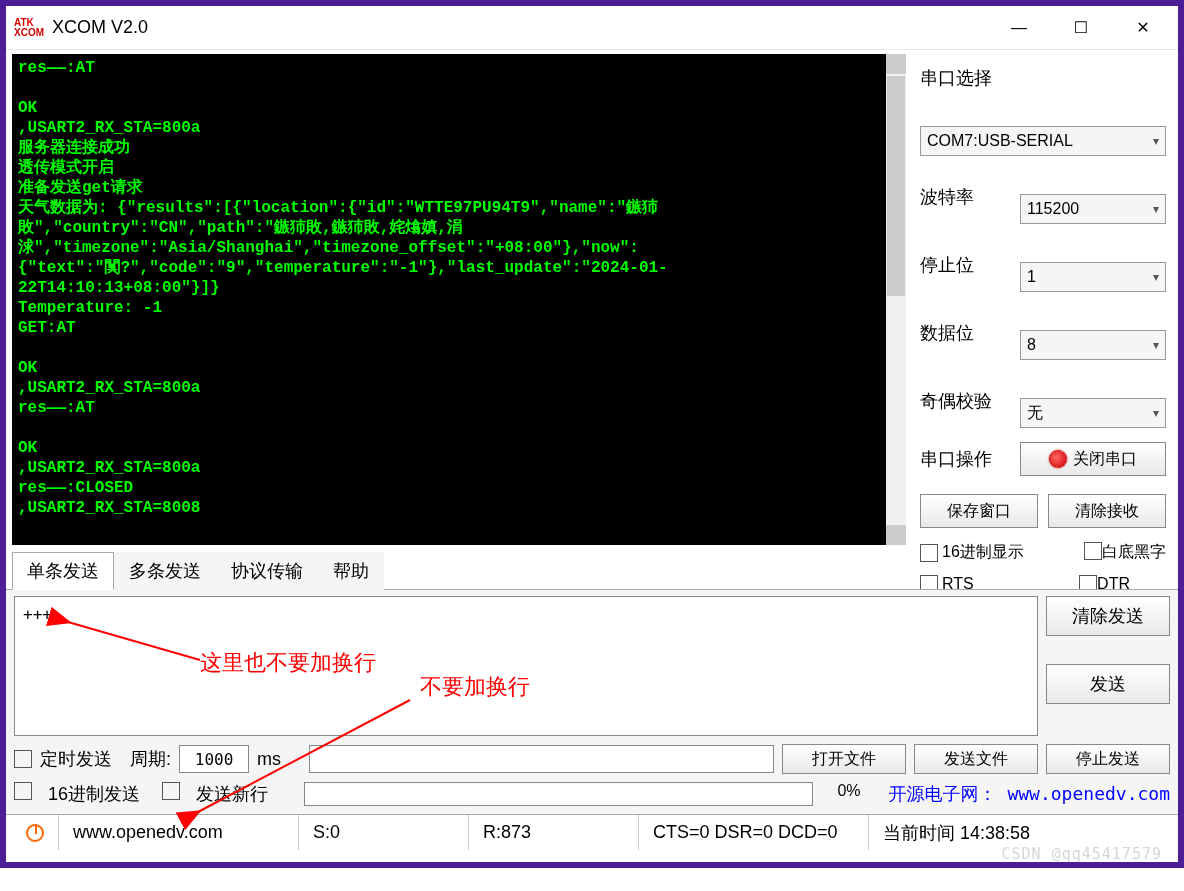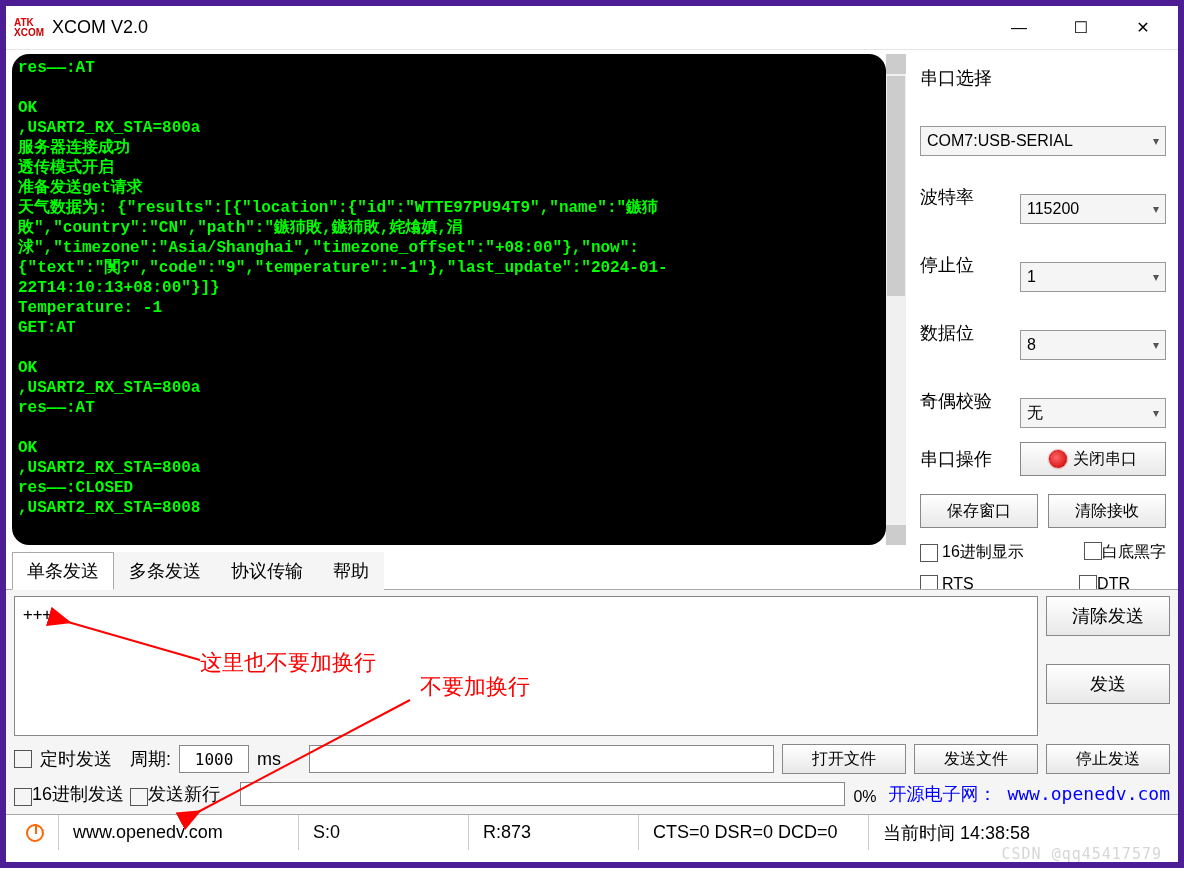--- a/index.html
+++ b/index.html
@@ -8,21 +8,21 @@
 .title-bar { height: 44px; display: flex; align-items: center; padding: 0 8px; border-bottom: 1px solid #e5e5e5; }
 .logo { font-size: 10px; font-weight: bold; line-height: 1; margin-right: 8px; }
 .logo .atk { color: #d00; }
 .logo .xcom { color: #c00; }
 .title-text { font-size: 18px; flex: 1; }
 .win-btns { display: flex; gap: 32px; margin-right: 12px; }
 .win-btn { width: 30px; height: 30px; display: flex; align-items: center; justify-content: center; font-size: 16px; cursor: pointer; font-family: Arial; }
 
 .main-row { display: flex; height: 499px; }
 .terminal-wrap { flex: 1; position: relative; padding: 4px 0 4px 6px; }
-.terminal { width: 100%; height: 100%; background: #000; color: #0f0; font-family: "Consolas", "Courier New", monospace; font-size: 16px; line-height: 20px; padding: 4px 6px; white-space: pre; overflow: hidden; font-weight: bold; border-radius: 17px; }
+.terminal { width: 100%; height: 100%; background: #000; color: #0f0; font-family: "Consolas", "Courier New", monospace; font-size: 16px; line-height: 20px; padding: 4px 6px; white-space: pre; overflow: hidden; font-weight: bold; }
 .term-scroll { width: 20px; background: #f0f0f0; position: relative; margin: 4px 4px 4px 0; }
 .term-scroll::before { content: ""; position: absolute; top: 0; width: 100%; height: 20px; background: #ccc; }
 .term-scroll::after { content: ""; position: absolute; bottom: 0; width: 100%; height: 20px; background: #ccc; }
 .term-thumb { position: absolute; top: 22px; left: 1px; right: 1px; height: 220px; background: #ccc; }
 
 .side-panel { width: 268px; padding: 16px 12px 8px 10px; font-size: 16px; }
 .side-title { font-size: 18px; margin-bottom: 12px; }
 .side-row { display: flex; align-items: center; margin-bottom: 14px; }
 .side-label { width: 100px; font-size: 18px; }
 .side-select { flex: 1; height: 30px; border: 1px solid #999; background: #f5f5f5; padding: 0 6px; font-size: 16px; display: flex; align-items: center; justify-content: space-between; cursor: pointer; margin-top: 24px; }
@@ -44,21 +44,21 @@
 .send-input { flex: 1; height: 140px; border: 1px solid #888; background: #fff; position: relative; }
 .send-text { position: absolute; top: 8px; left: 8px; font-family: "Consolas", monospace; font-size: 16px; }
 .send-btns { width: 124px; display: flex; flex-direction: column; gap: 28px; }
 .send-btn { height: 40px; border: 1px solid #888; background: linear-gradient(#fff,#e8e8e8); cursor: pointer; font-size: 18px; }
 
 .options-row { display: flex; align-items: center; padding: 4px 8px; gap: 8px; background: #f5f5f5; font-size: 18px; }
 .period-input { width: 70px; height: 28px; border: 1px solid #888; text-align: center; font-family: monospace; font-size: 16px; }
 .long-input { flex: 1; height: 28px; border: 1px solid #888; background: #fff; }
 .opt-btn { width: 124px; height: 30px; border: 1px solid #888; background: linear-gradient(#fff,#e8e8e8); cursor: pointer; font-size: 16px; }
 
-.options-row2 { display: flex; align-items: flex-end; padding: 4px 8px 8px 8px; gap: 0; background: #f5f5f5; font-size: 18px; }
+.options-row2 { display: flex; align-items: flex-start; padding: 4px 8px 8px 8px; gap: 16px; background: #f5f5f5; font-size: 18px; }
 .progress { flex: 1; height: 24px; border: 1px solid #888; background: #fff; margin: 0 8px 0 20px; }
 .pct { font-size: 16px; }
 .link-text { color: #00f; font-family: "SimSun", monospace; font-size: 18px; margin-left: 12px; }
 .link-text a { color: #00f; text-decoration: none; }
 
 .status-bar { display: flex; align-items: center; height: 36px; border-top: 1px solid #aaa; font-size: 18px; }
 .status-cell { padding: 0 14px; border-right: 1px solid #ccc; height: 100%; display: flex; align-items: center; }
 .status-cell.first { padding-left: 20px; }
 .pwr-icon { width: 18px; height: 18px; border-radius: 50%; border: 2px solid #f60; position: relative; display: inline-block; }
 .pwr-icon::after { content: ""; position: absolute; left: 7px; top: -2px; width: 2px; height: 10px; background: #f60; }

